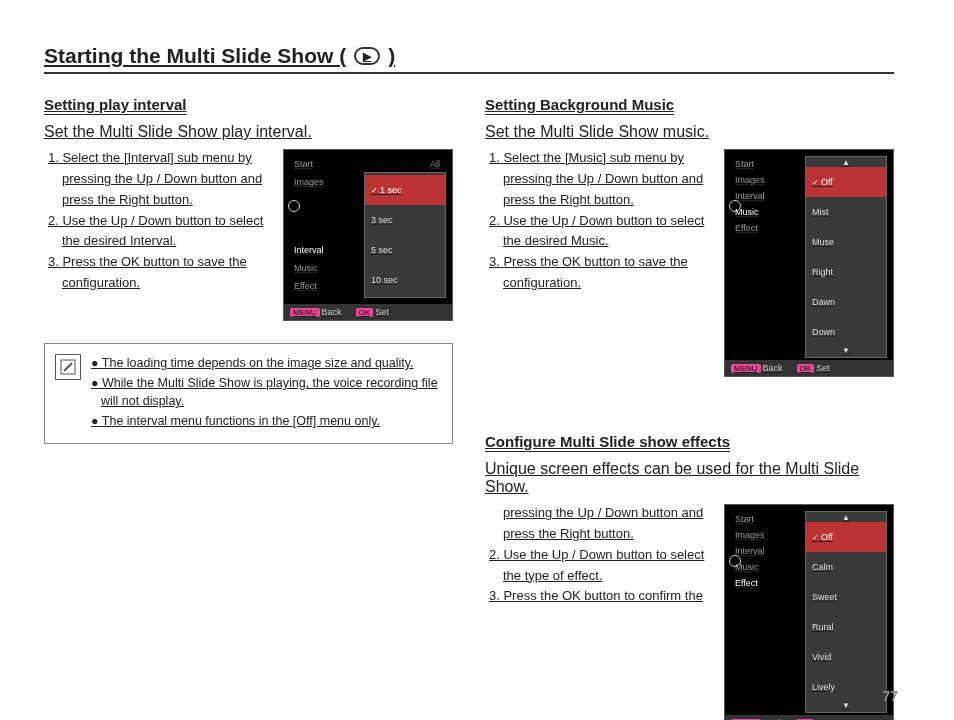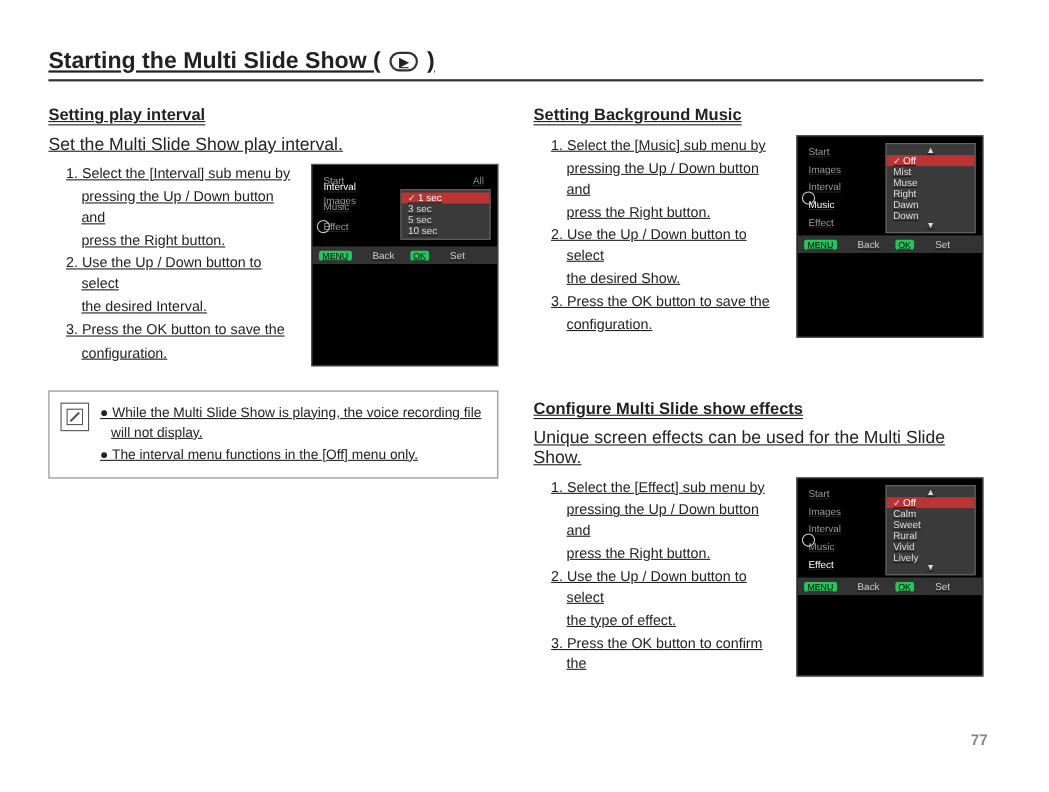--- a/index.html
+++ b/index.html
@@ -53,21 +53,21 @@
   }
   .row {
     display: flex;
     gap: 12px;
   }
   .steps {
     font-size: 13px;
     line-height: 1.45;
     flex: 1;
   }
-  .steps p { margin: 0 0 2px 16px; padding-left: 14px; }
+  .steps p { margin: 0 0 2px 4px; padding-left: 14px; }
   .steps p.num { text-indent: -14px; }
   .note-box {
     margin-top: 22px;
     border: 1px solid #888;
     padding: 10px 12px 10px 10px;
     font-size: 12.5px;
     line-height: 1.45;
     display: flex;
     gap: 10px;
   }
@@ -106,21 +106,21 @@
     color: #888;
     padding-right: 6px;
   }
   .sub {
     background: #3a3a3a;
     border: 1px solid #666;
     margin-left: 2px;
     padding: 2px 0;
   }
   .sub-item {
-    padding: 0 6px;
+    padding: 10px 6px;
     color: #ddd;
   }
   .sub-item.sel {
     background: #b33;
     color: #fff;
   }
   .sub .arrow {
     text-align: center;
     font-size: 8px;
     line-height: 8px;
@@ -128,34 +128,34 @@
   }
   .cam-footer {
     background: #333;
     margin: 2px -6px 0 -6px;
     padding: 3px 6px;
     display: flex;
     gap: 14px;
     color: #ccc;
   }
   .cam-footer .tag {
-    background:#22c55e; color:#000;
+    background:#ec4899; color:#000;
     font-size:8px; padding:0 3px; border-radius:2px;
-    margin-right:19px;
+    margin-right:2px;
   }
   .check::before { content: "\2713\00a0"; font-size:8px; }
   .ringicon {
     display:inline-block; width:12px; height:12px;
     border:1.5px solid #ccc; border-radius:50%;
     vertical-align:middle;
   }
   .pagenum {
     position: absolute;
     right: 56px;
-    bottom: 40px;
+    bottom: 16px;
     font-size: 14px;
     font-weight: bold;
     color: #888;
   }
   .section-block { margin-bottom: 56px; }
 </style>
 </head>
 <body>
 
 <div class="page">
@@ -220,38 +220,40 @@
         </div>
 
         <div class="note-box">
           <div class="note-icon">
             <svg width="16" height="16" viewBox="0 0 16 16">
               <rect x="1" y="1" width="14" height="14" fill="none" stroke="#555"></rect>
               <path d="M4 12 L12 4" stroke="#555" stroke-width="2"></path>
             </svg>
           </div>
           <div class="note-items">
+            <p>● The loading time depends on the image size and quality.</p>
             <p>● While the Multi Slide Show is playing, the voice recording file will not display.</p>
             <p>● The interval menu functions in the [Off] menu only.</p>
           </div>
         </div>
       </div>
     </div>
 
     <div class="col">
 
       <div class="section-block">
         <h3 class="section-title">Setting Background Music</h3>
+        <p class="intro">Set the Multi Slide Show music.</p>
         <div class="row">
           <div class="steps">
             <p class="num">1. Select the [Music] sub menu by</p>
             <p>pressing the Up / Down button and</p>
             <p>press the Right button.</p>
             <p class="num">2. Use the Up / Down button to select</p>
-            <p>the desired Show.</p>
+            <p>the desired Music.</p>
             <p class="num">3. Press the OK button to save the</p>
             <p>configuration.</p>
           </div>
           <div class="cam" style="position:relative">
             <span style="position:absolute; left:4px; top:50px; color:#ccc;"><span class="ringicon"></span></span>
             <div style="display:flex">
               <div style="width:72px">
                 <div class="cam-left">Start</div>
                 <div class="cam-left">Images</div>
                 <div class="cam-left">Interval</div>
@@ -277,21 +279,20 @@
             </div>
           </div>
         </div>
       </div>
 
       <div class="section-block">
         <h3 class="section-title">Configure Multi Slide show effects</h3>
         <p class="intro">Unique screen effects can be used for the Multi Slide Show.</p>
         <div class="row">
           <div class="steps">
-            <p class="num">1. Select the [Effect] sub menu by</p>
             <p>pressing the Up / Down button and</p>
             <p>press the Right button.</p>
             <p class="num">2. Use the Up / Down button to select</p>
             <p>the type of effect.</p>
             <p class="num">3. Press the OK button to confirm the</p>
           </div>
           <div class="cam" style="position:relative">
             <span style="position:absolute; left:4px; top:50px; color:#ccc;"><span class="ringicon"></span></span>
             <div style="display:flex">
               <div style="width:72px">

